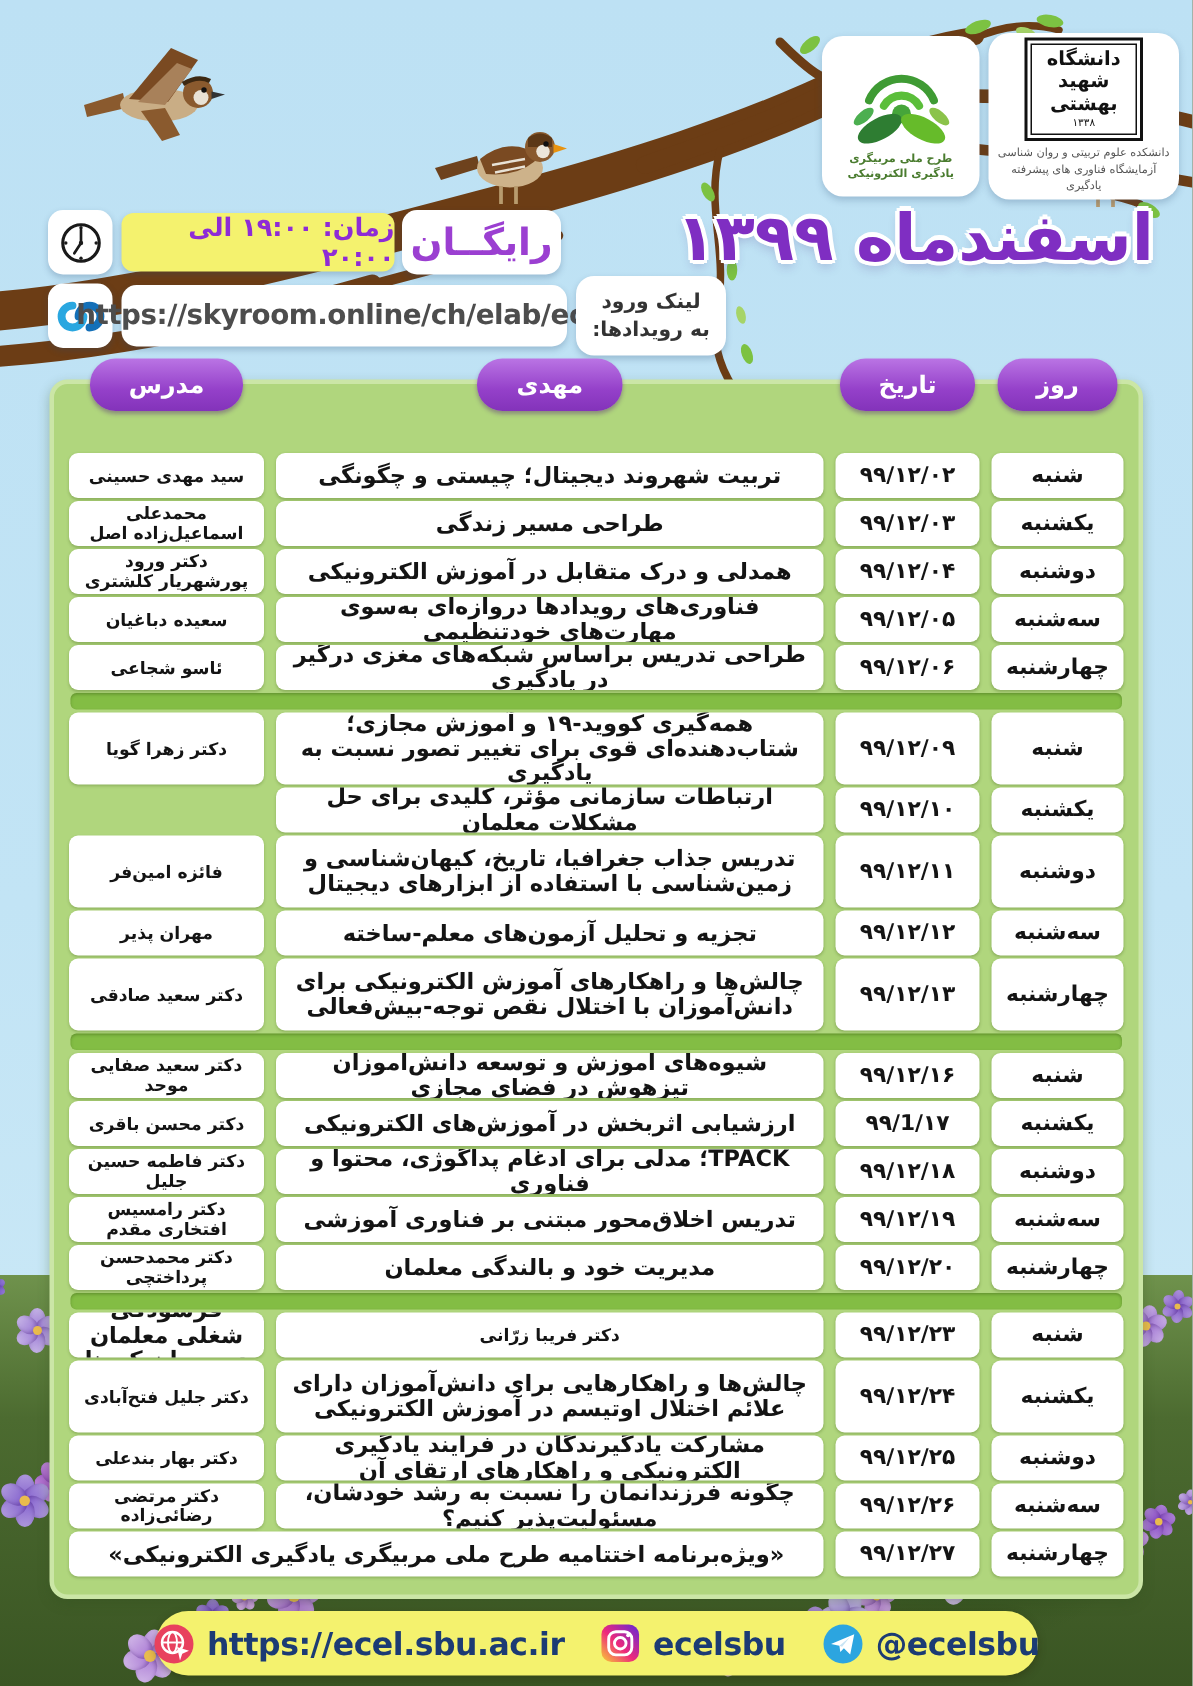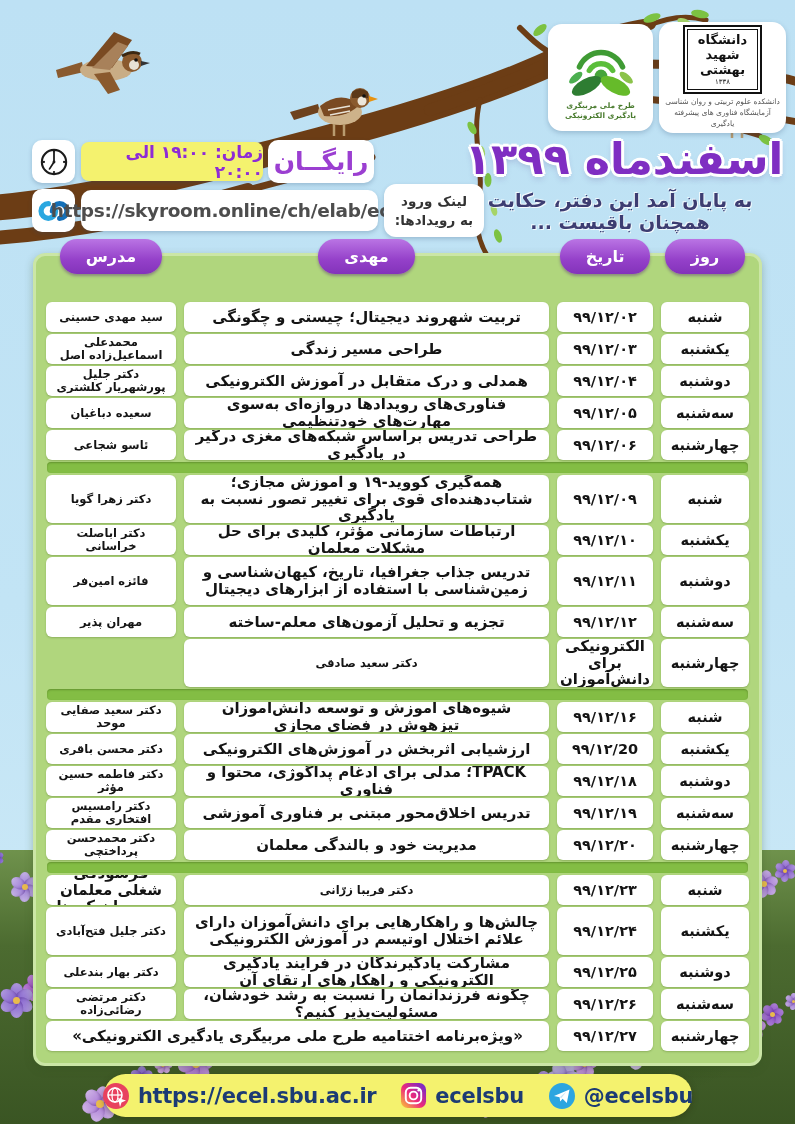--- a/index.html
+++ b/index.html
@@ -34,21 +34,21 @@
   .logo-card.green-card { left:548px; top:24px; width:105px; height:107px; }
   .logo-card.sbu-card   { left:659px; top:22px; width:127px; height:111px; }
   .logo-caption { font-size:7.5px; color:#4a7c2f; font-weight:bold; text-align:center; margin-top:3px; line-height:1.3; }
   .sbu-caption  { font-size:7.5px; color:#555; text-align:center; line-height:1.45; margin-top:3px; }
   .seal { border:2px solid #111; padding:2px; }
   .seal-inner { border:1px solid #111; padding:3px 10px; text-align:center; }
   .seal-inner .cal { font-weight:bold; font-size:13px; line-height:1.15; color:#111; }
   .seal-inner .yr { font-size:7px; color:#111; letter-spacing:1px;text-align:center; }
 
   
-  .main-title { position:absolute; right:6px; top:134px; width:330px; text-align:center; z-index:4;
+  .main-title { position:absolute; right:20px; top:134px; width:330px; text-align:center; z-index:4;
       font-size:43px; font-weight:bold; color:#7F2EC2; letter-spacing:-1px;
       text-shadow:-2px -2px 0 #fff, 2px -2px 0 #fff, -2px 2px 0 #fff, 2px 2px 0 #fff,
                   -3px 0 0 #fff, 3px 0 0 #fff, 0 -3px 0 #fff, 0 3px 0 #fff, 0 4px 7px rgba(60,30,120,.25); }
   .subtitle { position:absolute; right:10px; top:189px; width:330px; text-align:center; z-index:4;
       font-size:19px; font-weight:bold; color:#3D3D72;
       text-shadow:-1px -1px 0 rgba(255,255,255,.8), 1px 1px 0 rgba(255,255,255,.8); }
 
   
   .badge { position:absolute; background:#fff; border-radius:10px; z-index:4;
       box-shadow:0 2px 4px rgba(40,70,110,.25); display:flex; align-items:center; justify-content:center; }
@@ -778,21 +778,20 @@
         <div class="yr">۱۳۳۸</div>
       </div>
     </div>
     <div class="sbu-caption">
       <div>دانشکده علوم تربیتی و روان شناسی</div>
       <div>آزمایشگاه فناوری های پیشرفته یادگیری</div>
     </div>
   </div>
 
   <div class="main-title">اسفندماه ۱۳۹۹</div>
-  <div class="subtitle">به پایان آمد این دفتر، حکایت همچنان باقیست ...</div>
 
   <div class="badge clock-badge">
     <svg width="34" height="34" viewBox="0 0 42 42">
       <circle cx="21" cy="21" r="15" fill="#fff" stroke="#1a1a1a" stroke-width="2.6"></circle>
       <circle cx="21" cy="8.5" r="1.4" fill="#1a1a1a"></circle>
         <circle cx="21" cy="33.5" r="1.4" fill="#1a1a1a"></circle>
       <circle cx="8.5" cy="21" r="1.4" fill="#1a1a1a"></circle>
         <circle cx="33.5" cy="21" r="1.4" fill="#1a1a1a"></circle>
       <line x1="21" y1="21" x2="21" y2="10" stroke="#1a1a1a" stroke-width="2.2" stroke-linecap="round"></line>
       <line x1="21" y1="21" x2="15.5" y2="29.5" stroke="#1a1a1a" stroke-width="2.2" stroke-linecap="round"></line>
@@ -839,21 +838,21 @@
         <div class="row">
           <div class="cell day">یکشنبه</div>
           <div class="cell date">۹۹/۱۲/۰۳</div>
           <div class="cell title">طراحی مسیر زندگی</div>
           <div class="cell instructor">محمدعلی اسماعیل‌زاده اصل</div>
         </div>
         <div class="row">
           <div class="cell day">دوشنبه</div>
           <div class="cell date">۹۹/۱۲/۰۴</div>
           <div class="cell title">همدلی و درک متقابل در آموزش الکترونیکی</div>
-          <div class="cell instructor">دکتر جلیل پورشهریار کلشتری</div>
+          <div class="cell instructor">دکتر ورود پورشهریار کلشتری</div>
         </div>
         <div class="row">
           <div class="cell day">سه‌شنبه</div>
           <div class="cell date">۹۹/۱۲/۰۵</div>
           <div class="cell title">فناوری‌های رویدادها دروازه‌ای به‌سوی مهارت‌های خودتنظیمی</div>
           <div class="cell instructor">سعیده دباغیان</div>
         </div>
         <div class="row">
           <div class="cell day">چهارشنبه</div>
           <div class="cell date">۹۹/۱۲/۰۶</div>
@@ -864,57 +863,57 @@
         <div class="row tall">
           <div class="cell day">شنبه</div>
           <div class="cell date">۹۹/۱۲/۰۹</div>
           <div class="cell title">همه‌گیری کووید-۱۹ و آموزش مجازی؛ شتاب‌دهنده‌ای قوی برای تغییر تصور نسبت به یادگیری</div>
           <div class="cell instructor">دکتر زهرا گویا</div>
         </div>
         <div class="row">
           <div class="cell day">یکشنبه</div>
           <div class="cell date">۹۹/۱۲/۱۰</div>
           <div class="cell title">ارتباطات سازمانی مؤثر، کلیدی برای حل مشکلات معلمان</div>
-          <div class="cell instructor">دکتر اباصلت خراسانی</div>
         </div>
         <div class="row tall">
           <div class="cell day">دوشنبه</div>
           <div class="cell date">۹۹/۱۲/۱۱</div>
           <div class="cell title">تدریس جذاب جغرافیا، تاریخ، کیهان‌شناسی و زمین‌شناسی با استفاده از ابزارهای دیجیتال</div>
           <div class="cell instructor">فائزه امین‌فر</div>
         </div>
         <div class="row">
           <div class="cell day">سه‌شنبه</div>
           <div class="cell date">۹۹/۱۲/۱۲</div>
           <div class="cell title">تجزیه و تحلیل آزمون‌های معلم-ساخته</div>
           <div class="cell instructor">مهران پذیر</div>
         </div>
         <div class="row tall">
           <div class="cell day">چهارشنبه</div>
+          <div class="cell date">۹۹/۱۲/۱۳</div>
           <div class="cell title">چالش‌ها و راهکارهای آموزش الکترونیکی برای دانش‌آموزان با اختلال نقص توجه-بیش‌فعالی</div>
           <div class="cell instructor">دکتر سعید صادقی</div>
         </div>
         <div class="divider"></div>
         <div class="row">
           <div class="cell day">شنبه</div>
           <div class="cell date">۹۹/۱۲/۱۶</div>
           <div class="cell title">شیوه‌های آموزش و توسعه دانش‌آموزان تیزهوش در فضای مجازی</div>
           <div class="cell instructor">دکتر سعید صفایی موحد</div>
         </div>
         <div class="row">
           <div class="cell day">یکشنبه</div>
-          <div class="cell date">۹۹/۱۲/20</div>
+          <div class="cell date">۹۹/1/۱۷</div>
           <div class="cell title">ارزشیابی اثربخش در آموزش‌های الکترونیکی</div>
           <div class="cell instructor">دکتر محسن باقری</div>
         </div>
         <div class="row">
           <div class="cell day">دوشنبه</div>
           <div class="cell date">۹۹/۱۲/۱۸</div>
           <div class="cell title">TPACK؛ مدلی برای ادغام پداگوژی، محتوا و فناوری</div>
-          <div class="cell instructor">دکتر فاطمه حسین مؤثر</div>
+          <div class="cell instructor">دکتر فاطمه حسین جلیل</div>
         </div>
         <div class="row">
           <div class="cell day">سه‌شنبه</div>
           <div class="cell date">۹۹/۱۲/۱۹</div>
           <div class="cell title">تدریس اخلاق‌محور مبتنی بر فناوری آموزشی</div>
           <div class="cell instructor">دکتر رامسیس افتخاری مقدم</div>
         </div>
         <div class="row">
           <div class="cell day">چهارشنبه</div>
           <div class="cell date">۹۹/۱۲/۲۰</div>

